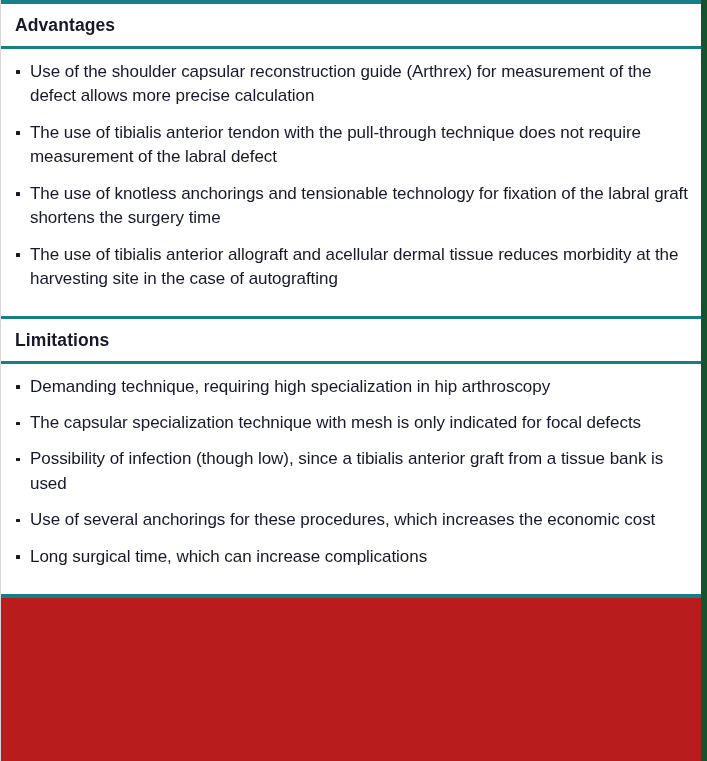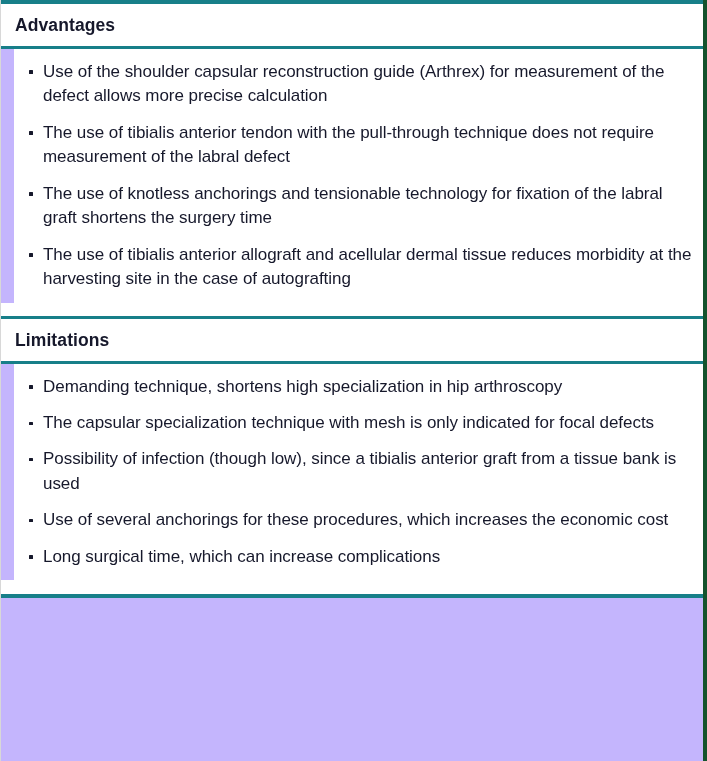--- a/index.html
+++ b/index.html
@@ -8,23 +8,23 @@
     background: #ffffff;
   }
   body {
     font-family: "Liberation Sans", "DejaVu Sans", sans-serif;
   }
   .table-card {
     position: relative;
     width: 707px;
     height: 761px;
     box-sizing: border-box;
-    background: #c4b5fd;
+    background: #b91c1c;
     border-left: 1px solid #d8d8d8;
-    border-right: 4px solid #14532d;
+    border-right: 6px solid #14532d;
     overflow: hidden;
   }
   .rule-top {
     height: 4px;
     background: #177f89;
     width: 100%;
   }
   .rule-mid {
     height: 3px;
     background: #177f89;
@@ -42,21 +42,20 @@
   .section-header-title {
     font-size: 17.5px;
     font-weight: bold;
     color: #16182b;
     letter-spacing: 0.1px;
     line-height: 1.25;
   }
   .section-body {
     padding: 11px 6px 11px 14px;
     background: #ffffff;
-    margin-left: 13px;
   }
   ul.bullets {
     list-style: none;
     margin: 0;
     padding: 0;
   }
   ul.bullets > li {
     position: relative;
     padding-left: 15px;
     margin: 0 0 12px 0;
@@ -126,21 +125,21 @@
   <div class="section-header">
     <div class="section-header-title">Limitations</div>
   </div>
 
   <div class="rule-mid"></div>
 
   <div class="section-body">
     <ul class="bullets">
       <li>
         <span class="bullet-dot"></span>
-        <span>Demanding technique, shortens high specialization in hip arthroscopy</span>
+        <span>Demanding technique, requiring high specialization in hip arthroscopy</span>
       </li>
       <li>
         <span class="bullet-dot"></span>
         <span>The capsular specialization technique with mesh is only indicated for focal defects</span>
       </li>
       <li>
         <span class="bullet-dot"></span>
         <span>Possibility of infection (though low), since a tibialis anterior graft from a tissue bank is used</span>
       </li>
       <li>

